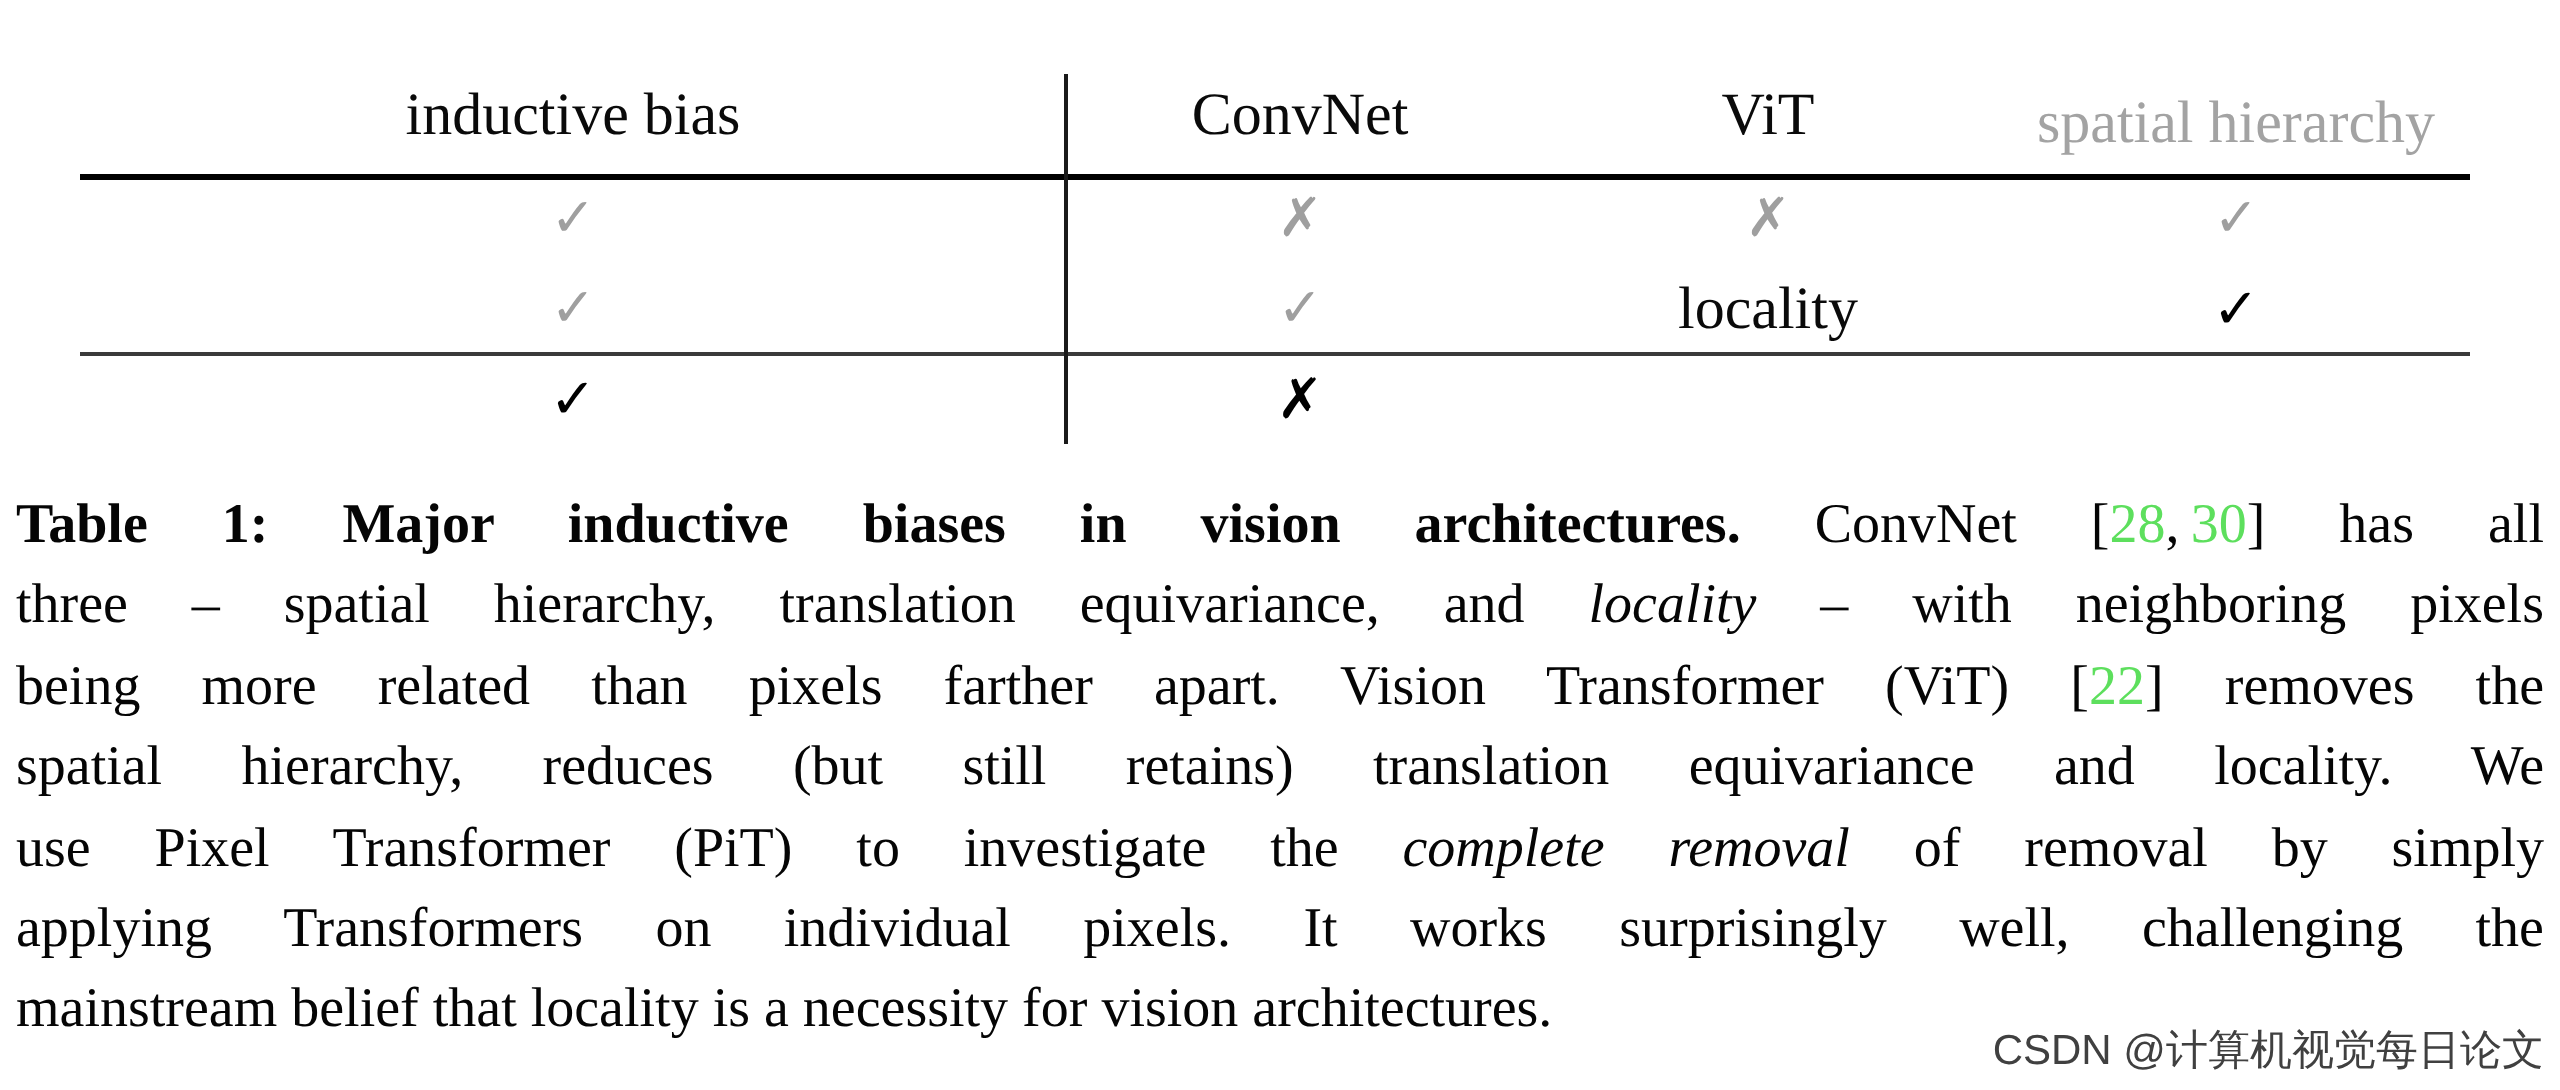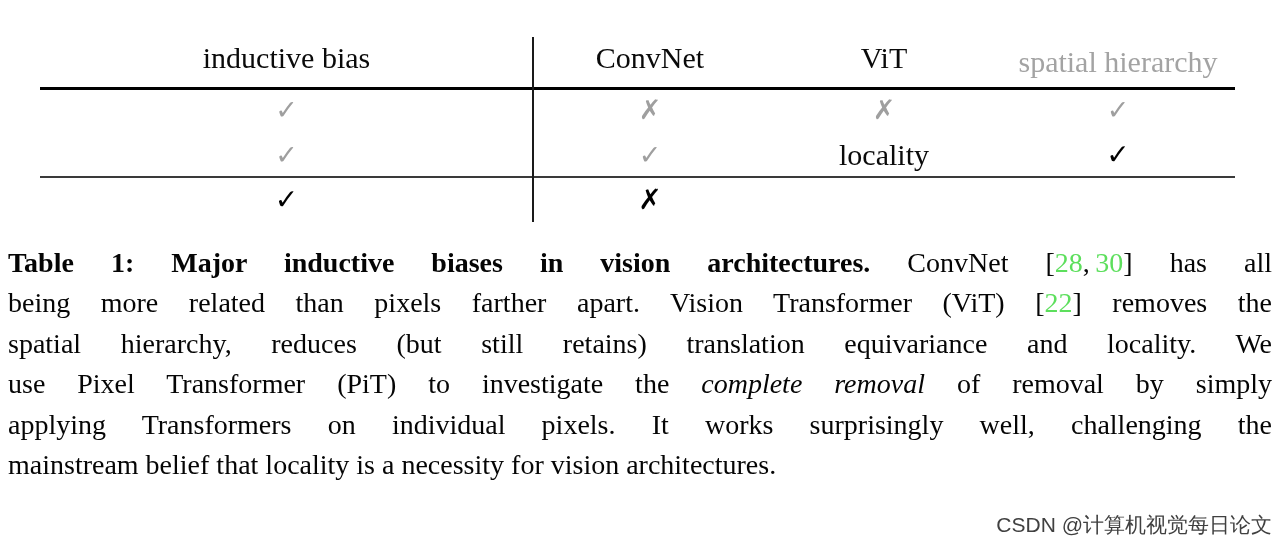--- a/index.html
+++ b/index.html
@@ -87,20 +87,21 @@
     <div class="cell glyph strong">✓</div>
     <div class="cell glyph strong">✗</div>
 
     <div class="rule-thick"></div>
     <div class="rule-thin"></div>
     <div class="vline"></div>
   </div>
 
   <div class="caption">
     <div class="cap-line"><span class="b">Table 1: Major inductive biases in vision architectures.</span><span> ConvNet [</span><span class="cite">28</span><span>, </span><span class="cite">30</span><span>] has all</span></div>
+    <div class="cap-line"><span>three – spatial hierarchy, translation equivariance, and </span><span class="i">locality</span><span> – with neighboring pixels</span></div>
     <div class="cap-line"><span>being more related than pixels farther apart. Vision Transformer (ViT) [</span><span class="cite">22</span><span>] removes the</span></div>
     <div class="cap-line"><span>spatial hierarchy, reduces (but still retains) translation equivariance and locality. We</span></div>
     <div class="cap-line"><span>use Pixel Transformer (PiT) to investigate the </span><span class="i">complete removal</span><span> of removal by simply</span></div>
     <div class="cap-line"><span>applying Transformers on individual pixels. It works surprisingly well, challenging the</span></div>
     <div class="cap-line last"><span>mainstream belief that locality is a necessity for vision architectures.</span></div>
   </div>
 
   <div class="watermark">CSDN @计算机视觉每日论文</div>
 
 </div>

